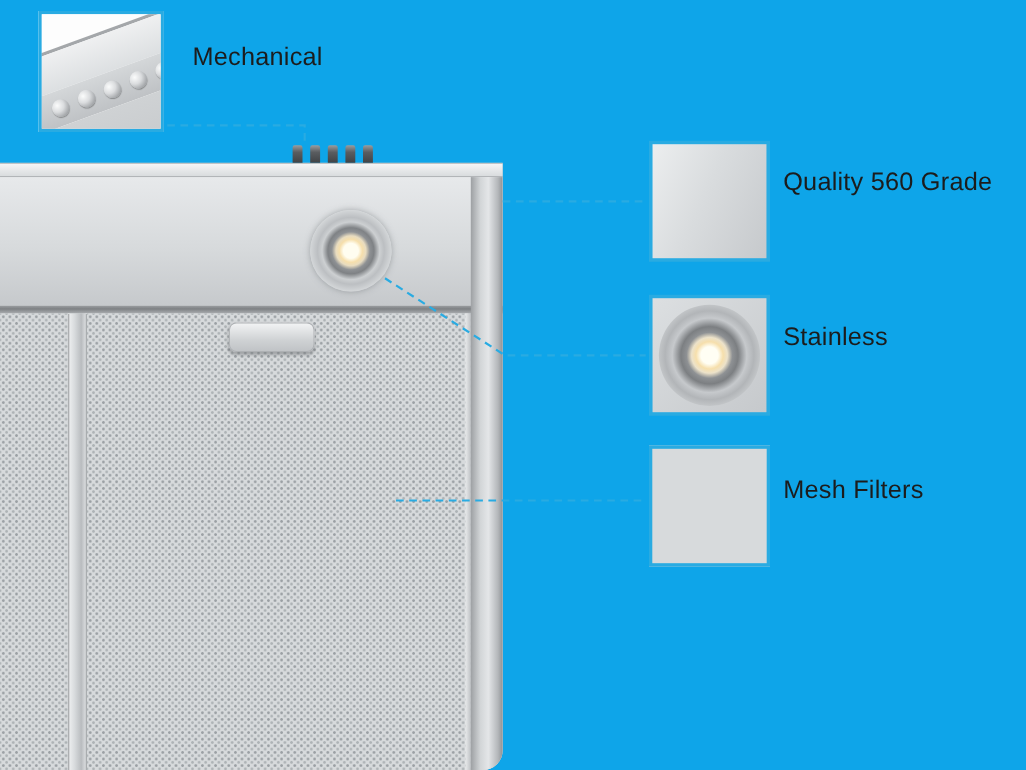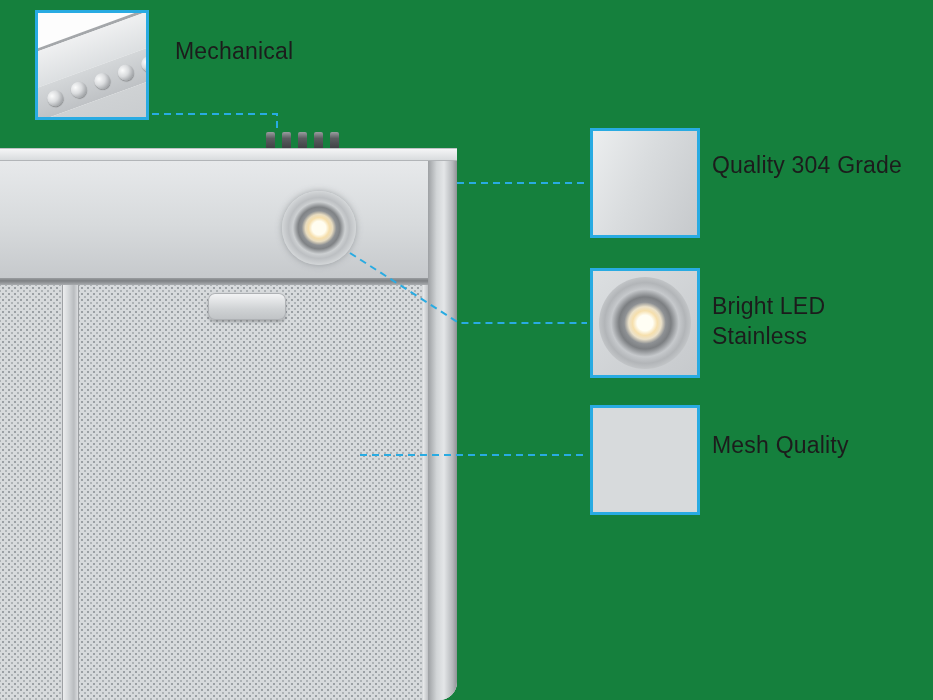--- a/index.html
+++ b/index.html
@@ -1,17 +1,17 @@
 <!DOCTYPE html>
 <html><head>
 <meta charset="utf-8">
 <style>
   html,body{margin:0;padding:0;background:#ffffff;}
   .canvas{
-    position:relative;width:933px;height:700px;background:#15803d;overflow:hidden;
+    position:relative;width:933px;height:700px;background:#0ea5e9;overflow:hidden;
     font-family:"Liberation Sans",sans-serif;
   }
 
   
   .hood{
     position:absolute;left:0;top:148px;width:457px;height:552px;
     background:#c9ccce;border-bottom-right-radius:18px;overflow:hidden;
   }
   .hood-top-strip{
     position:absolute;left:0;top:0;width:100%;height:13px;
@@ -171,23 +171,22 @@
     <polyline class="dash" points="152,114 277,114 277,131"></polyline>
     <polyline class="dash" points="457,183 587,183"></polyline>
     <polyline class="dash" points="350,253 459,323 587,323"></polyline>
     <polyline class="dash" points="360,455 587,455"></polyline>
   </svg>
 
   <div class="label label-push">
     <div>Mechanical</div>
   </div>
   <div class="label label-stainless">
-    <div>Quality 304 Grade</div>
+    <div>Quality 560 Grade</div>
   </div>
   <div class="label label-led">
-    <div>Bright LED</div>
     <div>Stainless</div>
   </div>
   <div class="label label-mesh">
-    <div>Mesh Quality</div>
+    <div>Mesh Filters</div>
   </div>
 
 </div>
 
 </body></html>

